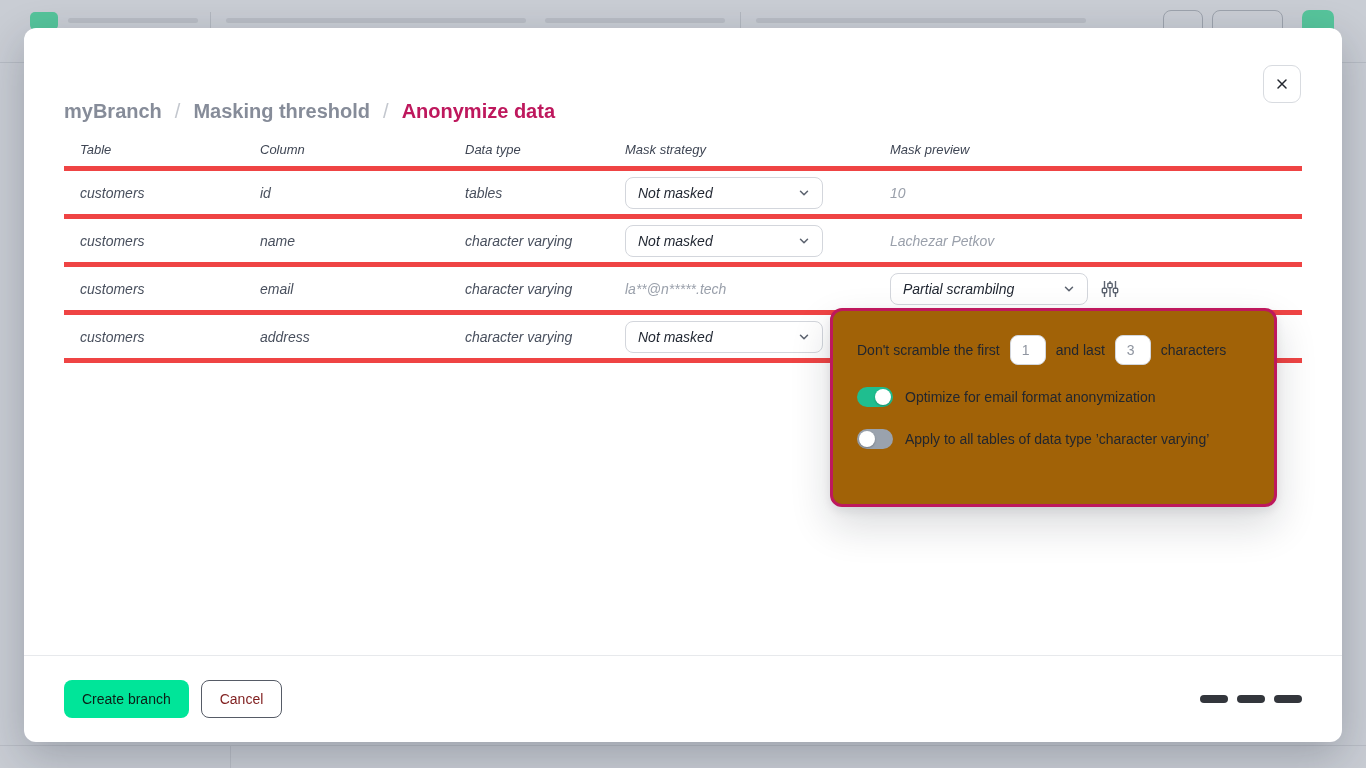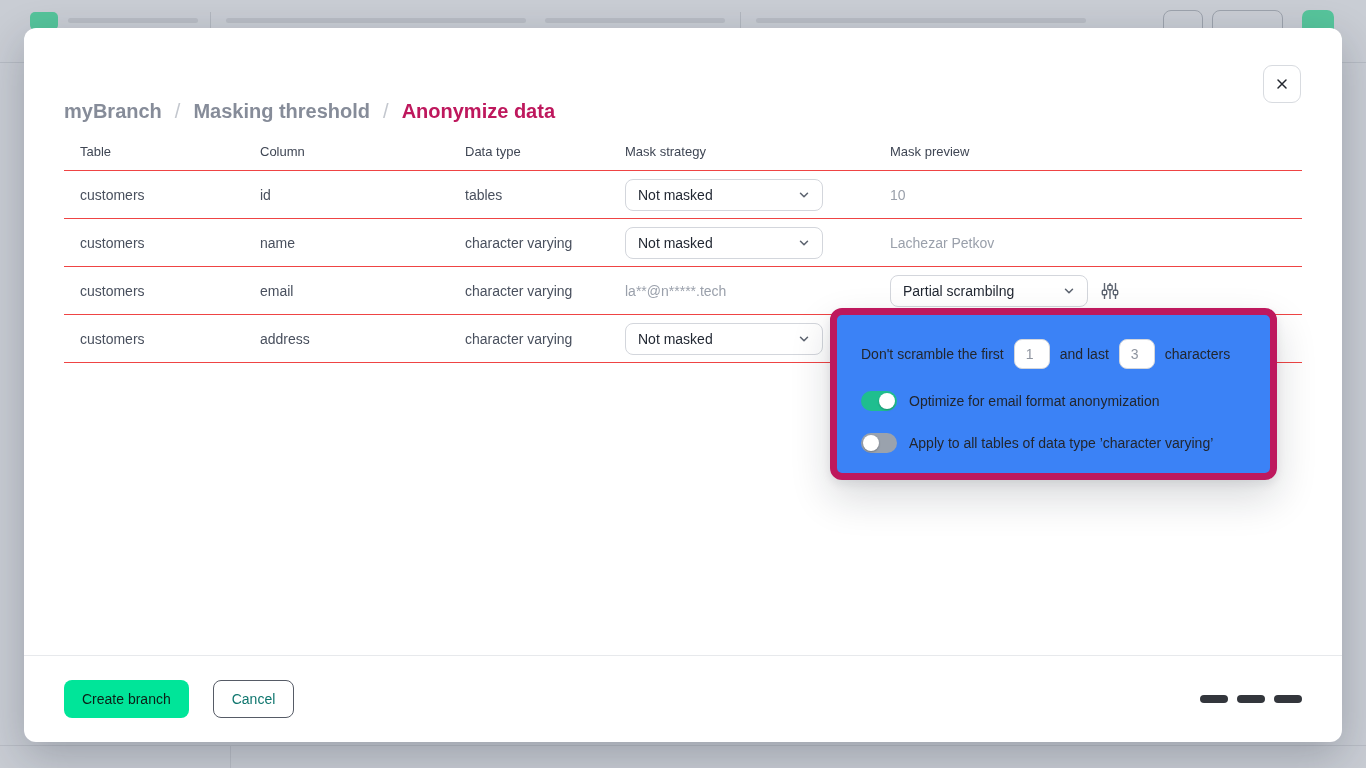--- a/index.html
+++ b/index.html
@@ -42,38 +42,39 @@
   .breadcrumb .sep { color: #c3c7ce; font-weight: 400; }
   .breadcrumb .crumb.active { color: #be185d; }
   .breadcrumb .crumb:not(.active) { cursor: pointer; }
 
   
   .table { position: absolute; left: 40px; top: 104px; width: 1238px; }
   .tr, .thead {
     display: grid;
     grid-template-columns: 180px 205px 160px 265px 1fr;
     align-items: center;
-    border-bottom: 1px solid #ef4444;
+    border-bottom: 5px solid #ef4444;
+    font-style: italic;
   }
   .thead { height: 39px; font-size: 13px; font-weight: 500; color: #3f4654; }
   .tr { height: 48px; font-size: 14px; color: #49505e; }
   .td, .th { padding-left: 16px; }
   .c-preview { color: #9aa0ab; }
   .c-strategy { display: flex; align-items: center; gap: 12px; }
   .select {
     width: 198px; height: 32px; border: 1px solid #d3d6dc; border-radius: 8px;
     background: #fff; display: flex; align-items: center; justify-content: space-between;
     padding: 0 10px 0 12px; font-size: 14px; color: #1f2530; cursor: pointer;
   }
   .settings-btn { background: none; border: none; cursor: pointer; display: flex; align-items: center; color: #5d6470; padding: 0; }
 
   
   .popover {
-    position: absolute; left: 806px; top: 280px; width: 447px; height: 172px;
-    background: #3b82f6; border: 7px solid #be185d; border-radius: 12px;
+    position: absolute; left: 806px; top: 280px; width: 447px; height: 199px;
+    background: #a16207; border: 3px solid #be185d; border-radius: 12px;
     box-shadow: 0 18px 40px rgba(16, 24, 40, 0.16), 0 4px 10px rgba(16,24,40,0.08);
     padding: 24px; z-index: 5;
   }
   .scramble-line { display: flex; align-items: center; gap: 10px; font-size: 14px; color: #22262e; white-space: nowrap; }
   .num-input {
     width: 36px; height: 30px; border: 1px solid #d3d6dc; border-radius: 8px;
     font-size: 14px; color: #8f95a0; padding-left: 11px; outline: none;
     font-family: "Liberation Sans", "DejaVu Sans", sans-serif;
   }
   .toggle-row { display: flex; align-items: center; gap: 12px; margin-top: 22px; }
@@ -92,21 +93,21 @@
   .toggle-label { font-size: 14px; color: #22262e; }
 
   
   .footer {
     position: absolute; left: 0; bottom: 0; width: 100%; height: 87px;
     border-top: 1px solid #e7e9ec; display: flex; align-items: center; padding: 17px 40px;
   }
   .btn { height: 38px; border-radius: 8px; font-size: 14px; font-weight: 500; cursor: pointer;
          font-family: "Liberation Sans", "DejaVu Sans", sans-serif; }
   .btn-primary { background: #00e599; color: #0b1f17; border: none; padding: 0 18px; }
-  .btn-secondary { background: #fff; color: #0f766e; border: 1px solid #565b66; padding: 0 18px; margin-left: 24px; }
+  .btn-secondary { background: #fff; color: #7f1d1d; border: 1px solid #565b66; padding: 0 18px; margin-left: 12px; }
   .dashes { margin-left: auto; display: flex; gap: 9px; }
   .dash { width: 28px; height: 8px; border-radius: 4px; background: #33363c; }
 
   svg { display: block; }
 </style>
 </head>
 <body>
 
 <div class="backdrop">
   <div class="bd-header-line"></div>

